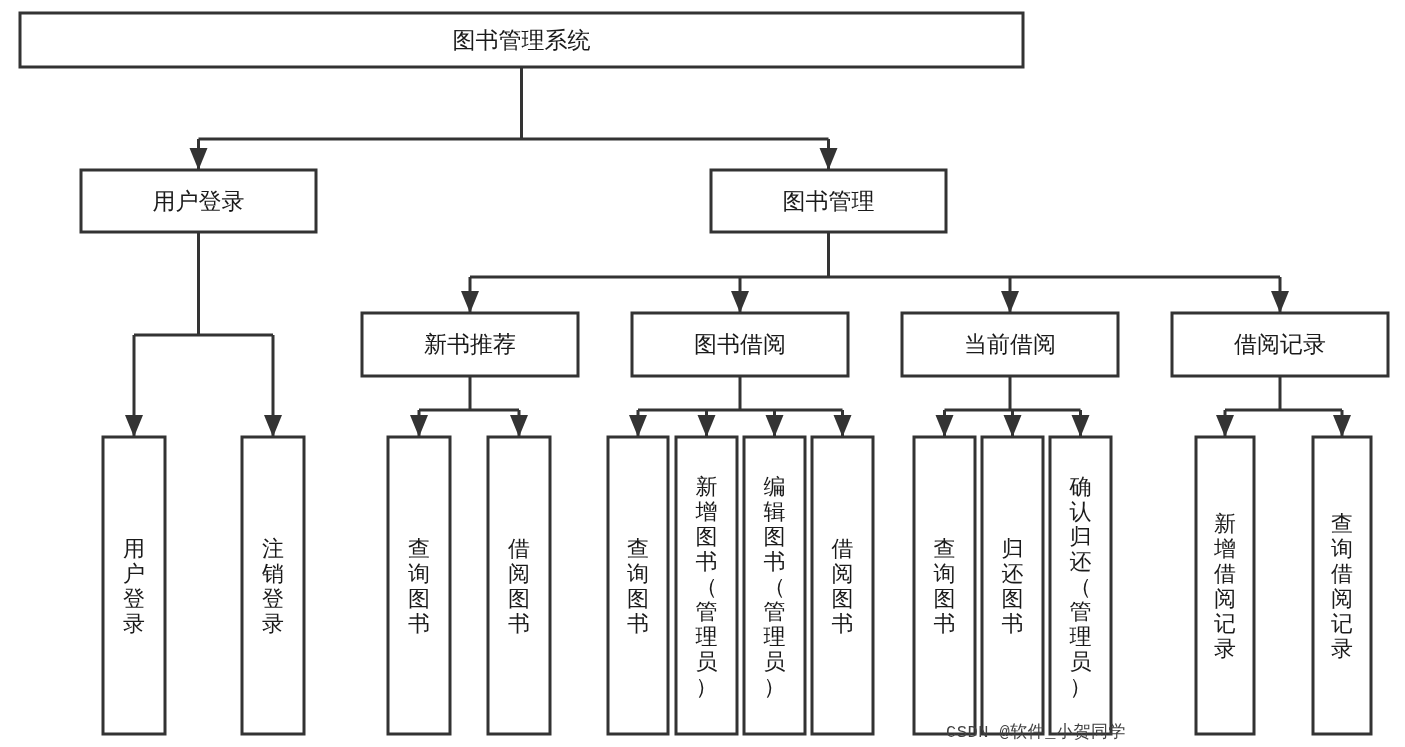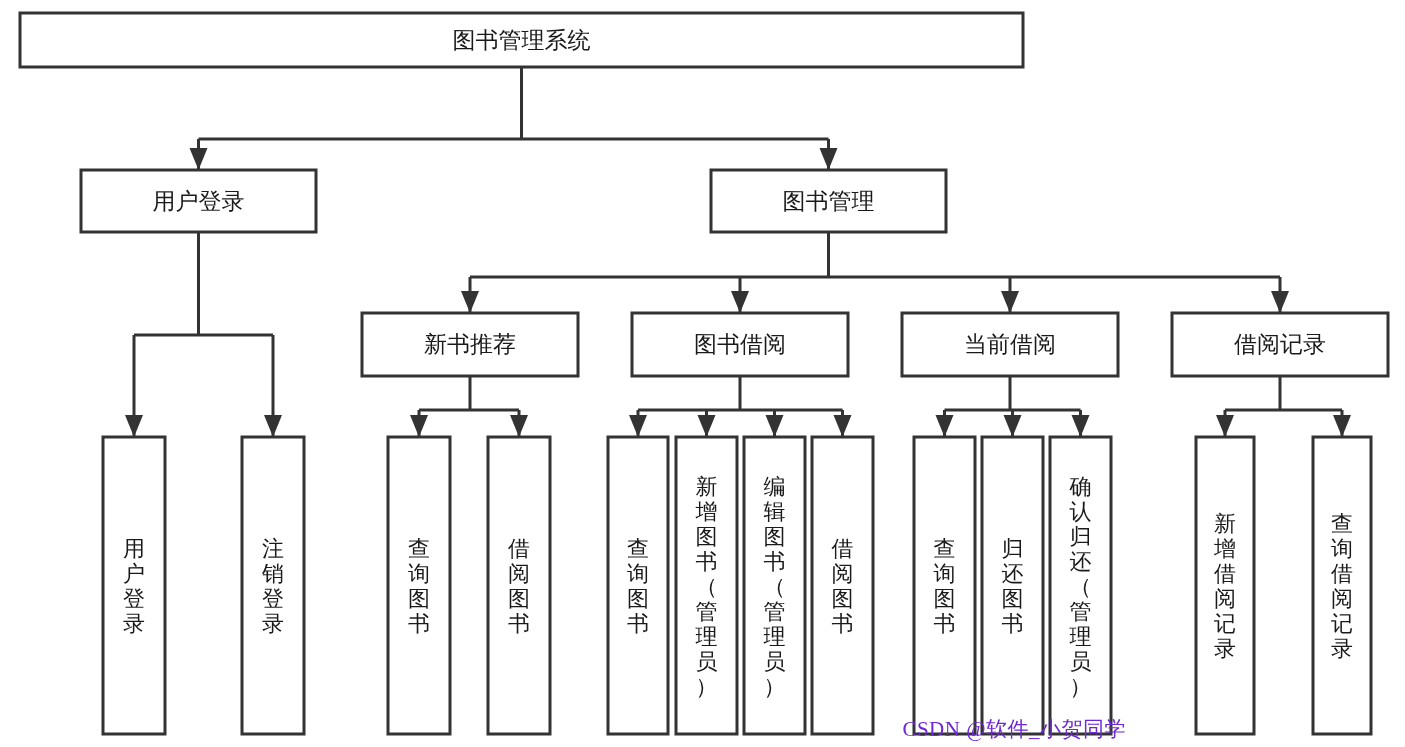--- a/index.html
+++ b/index.html
@@ -17,23 +17,23 @@
     font-size:23px;
     text-anchor:middle;
     dominant-baseline:middle;
   }
   .node-label.vertical{font-size:22px;}
   .connector{stroke:#333333;stroke-width:3;fill:none;stroke-linecap:butt;}
   .arrow-head{fill:#333333;stroke:none;}
   .watermark{
     position:absolute;
     right:8px;bottom:4px;
-    color:#6d28d9;
-    font-size:21px;
-    font-family:Liberation Serif, serif;
+    color:#404040;
+    font-size:17px;
+    font-family:Liberation Mono, monospace;
     white-space:nowrap;
     letter-spacing:0.5px;
     pointer-events:none;
   }
 </style>
 </head>
 <body>
 
 <div id="diagram-root">
   <svg id="tree" viewBox="0 0 1405 747" xmlns="http://www.w3.org/2000/svg">

